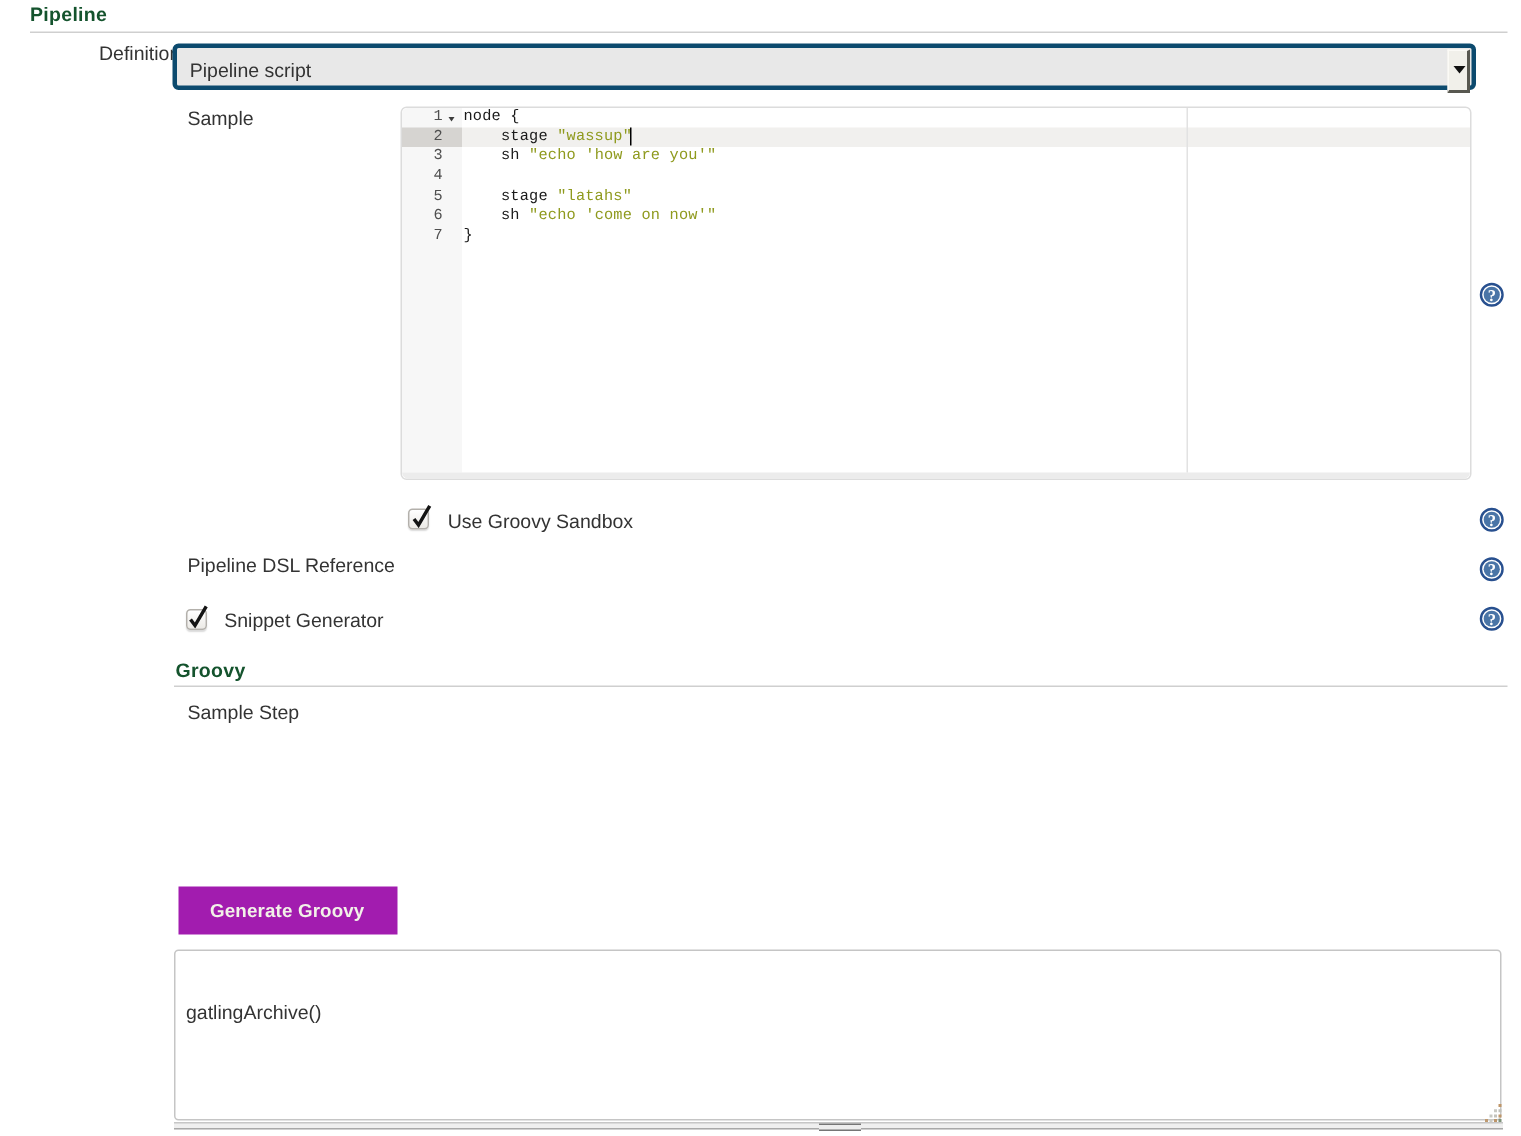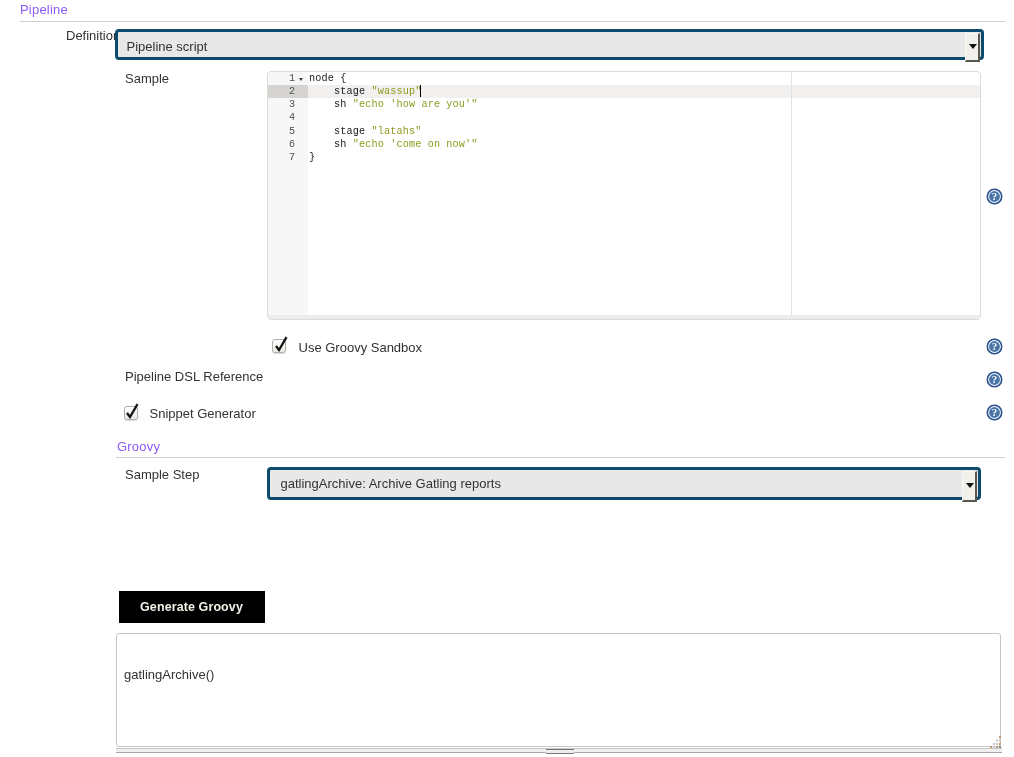--- a/index.html
+++ b/index.html
@@ -1,27 +1,27 @@
 <!DOCTYPE html>
 <html><head>
 <meta charset="utf-8">
 <style>
 html,body{margin:0;padding:0;background:#fff;}
 #page{position:relative;width:1014px;height:757px;font-family:"Liberation Sans",sans-serif;color:#333;overflow:hidden;background:#fff;}
 .abs{position:absolute;}
-.hdr{font-weight:normal;font-size:13px;color:#8b5cf6;line-height:13px;letter-spacing:0.2px;}
+.hdr{font-weight:bold;font-size:13px;color:#14532d;line-height:13px;letter-spacing:0.2px;}
 .lbl{font-size:13px;color:#333;line-height:13px;}
 .sep{position:absolute;height:1px;background:#cfcfcf;}
 .sel{position:absolute;background:#e8e8e8;border:3px solid #0c4a6e;border-radius:4px;box-sizing:border-box;}
 .sel .txt{position:absolute;left:11px;font-size:13px;color:#333;}
 .selbtn{position:absolute;background:#f1f0ea;border-style:solid;border-width:1px 2px 2px 1px;border-color:#fbfaf6 #585850 #585850 #fbfaf6;box-sizing:border-box;}
 .tri{position:absolute;width:0;height:0;border-left:4.5px solid transparent;border-right:4.5px solid transparent;border-top:5px solid #111;}
 .cb{position:absolute;width:13px;height:13px;background:linear-gradient(#ffffff,#eceae6);border:1px solid #b3b0ab;border-radius:3px;box-sizing:border-box;box-shadow:0 1px 1px rgba(0,0,0,0.15);}
 .help{position:absolute;width:17px;height:17px;}
-.btn{position:absolute;background:#000000;color:#f2f1e8;font-weight:bold;font-size:12.5px;text-align:center;letter-spacing:0.1px;}
+.btn{position:absolute;background:#a21caf;color:#f2f1e8;font-weight:bold;font-size:12.5px;text-align:center;letter-spacing:0.1px;}
 </style>
 </head>
 <body>
 <div id="page">
 
   <div class="abs hdr" style="left:20px;top:3px;">Pipeline</div>
   <div class="sep" style="left:20px;top:21px;width:985px;"></div>
 
   <div class="abs lbl" style="left:34px;top:29px;margin-left:32px;">Definition</div>
   <div class="sel" style="left:115px;top:29px;width:869px;height:31px;">
@@ -94,25 +94,20 @@
   <div class="cb" style="left:123.5px;top:406px;width:14px;height:14px;"></div>
   <svg class="abs" style="left:123px;top:402px;" width="17" height="17" viewBox="0 0 17 17">
       <path d="M4 11 L7 15 L14.5 2.2" fill="none" stroke="#141414" stroke-width="2.3" stroke-linecap="butt"></path>
     </svg>
   <div class="abs lbl" style="left:149.5px;top:407px;">Snippet Generator</div>
 
   <div class="abs hdr" style="left:117px;top:440px;">Groovy</div>
   <div class="sep" style="left:116px;top:457px;width:889px;"></div>
 
   <div class="abs lbl" style="left:125px;top:468px;">Sample Step</div>
-  <div class="sel" style="left:267px;top:467px;width:714px;height:33px;">
-    <span class="txt" style="top:6px;left:10.5px;">gatlingArchive: Archive Gatling reports</span>
-    <div class="selbtn" style="right:1px;top:1px;width:15px;height:31px;"></div>
-    <div class="tri" style="right:4px;top:13px;"></div>
-  </div>
 
   <div class="btn" style="left:118.5px;top:590.5px;width:146px;height:32px;line-height:33px;">Generate Groovy</div>
 
   <div class="abs" style="left:116px;top:633px;width:885px;height:114px;border:1px solid #c5c5c5;border-radius:3px;box-sizing:border-box;background:#fff;"></div>
   <div class="abs lbl" style="left:124px;top:668px;">gatlingArchive()</div>
 
   <svg class="abs" style="left:988px;top:734px;" width="14" height="14">
       <g>
         <rect x="11" y="2" width="2" height="2" fill="#bf9668"></rect>
         <rect x="8" y="5.5" width="2" height="2" fill="#c9c9c3"></rect>

